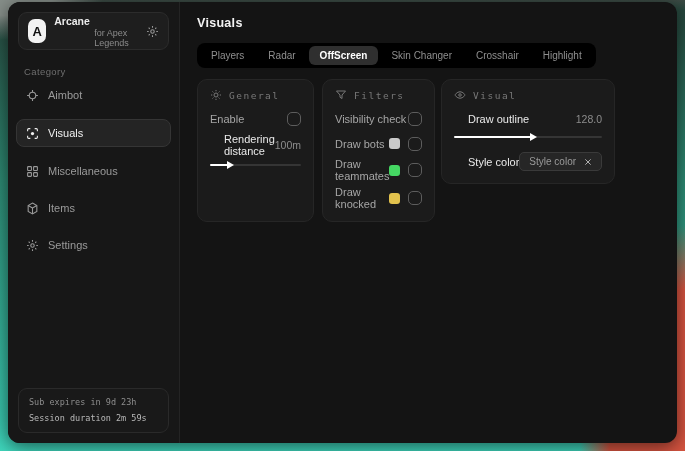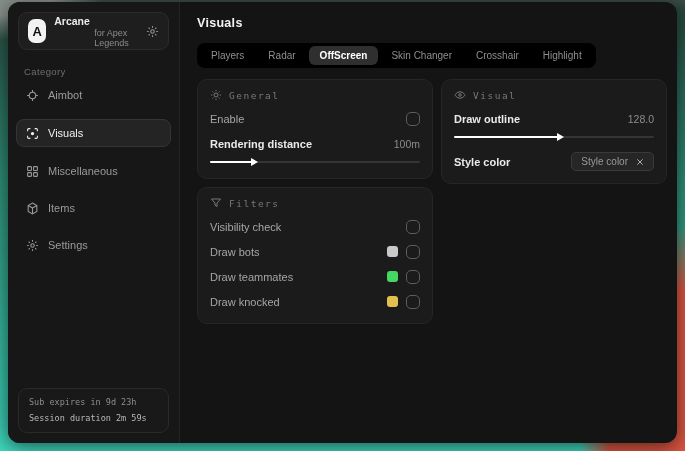--- a/index.html
+++ b/index.html
@@ -54,34 +54,34 @@
   .page-title { font-size:12.5px; font-weight:bold; color:#f2f2f2; letter-spacing:.3px; }
   .tabs {
     margin-top:13px; display:inline-flex; background:#000000; border-radius:8px;
     padding:3px; gap:2px;
   }
   .tab {
     font-size:10px; color:#8f8f8f; padding:4px 11px; border-radius:6px; cursor:pointer; white-space:nowrap;
   }
   .tab.active { background:#2f2f2f; color:#ffffff; font-weight:bold; }
   .content { margin-top:11px; display:flex; gap:8px; align-items:flex-start; }
-  .col { display:flex; flex-direction:column; gap:8px; }
+  .col { display:flex; flex-direction:row; gap:8px; }
   .col-left { width:236px; }
   .col-right { flex:1; }
   .panel {
     background:#1b1b1b; border:1px solid #262626; border-radius:10px; padding:9px 12px 11px 12px;
   }
   .panel-head {
     display:flex; align-items:center; gap:7px; color:#787878;
     font-family:"DejaVu Sans Mono", monospace; font-size:9.5px; letter-spacing:1.5px;
     margin-bottom:7px;
   }
   .row { display:flex; align-items:center; justify-content:space-between; min-height:21px; margin-top:4px; }
   .lbl { font-size:11px; color:#a6a6a6; }
-  .lbl.strong { color:#eaeaea; font-weight:bold; }
+  .lbl.strong { color:#eaeaea; font-weight:normal;margin-left:14px; }
   .val { font-size:10.5px; color:#8c8c8c; }
   .checkbox {
     width:14px; height:14px; border:1.5px solid #5d5d5d; border-radius:5px; background:transparent; cursor:pointer;
   }
   .swatch-group { display:flex; align-items:center; gap:8px; }
   .swatch { width:11px; height:11px; border-radius:3px; }
   .slider { position:relative; height:10px; margin-top:3px; cursor:pointer; }
   .slider-track { position:absolute; left:0; right:0; top:4px; height:2px; background:#353535; border-radius:1px; }
   .slider-fill { position:absolute; left:0; top:4px; height:2px; background:#ffffff; border-radius:1px; }
   .slider-fill::after {

